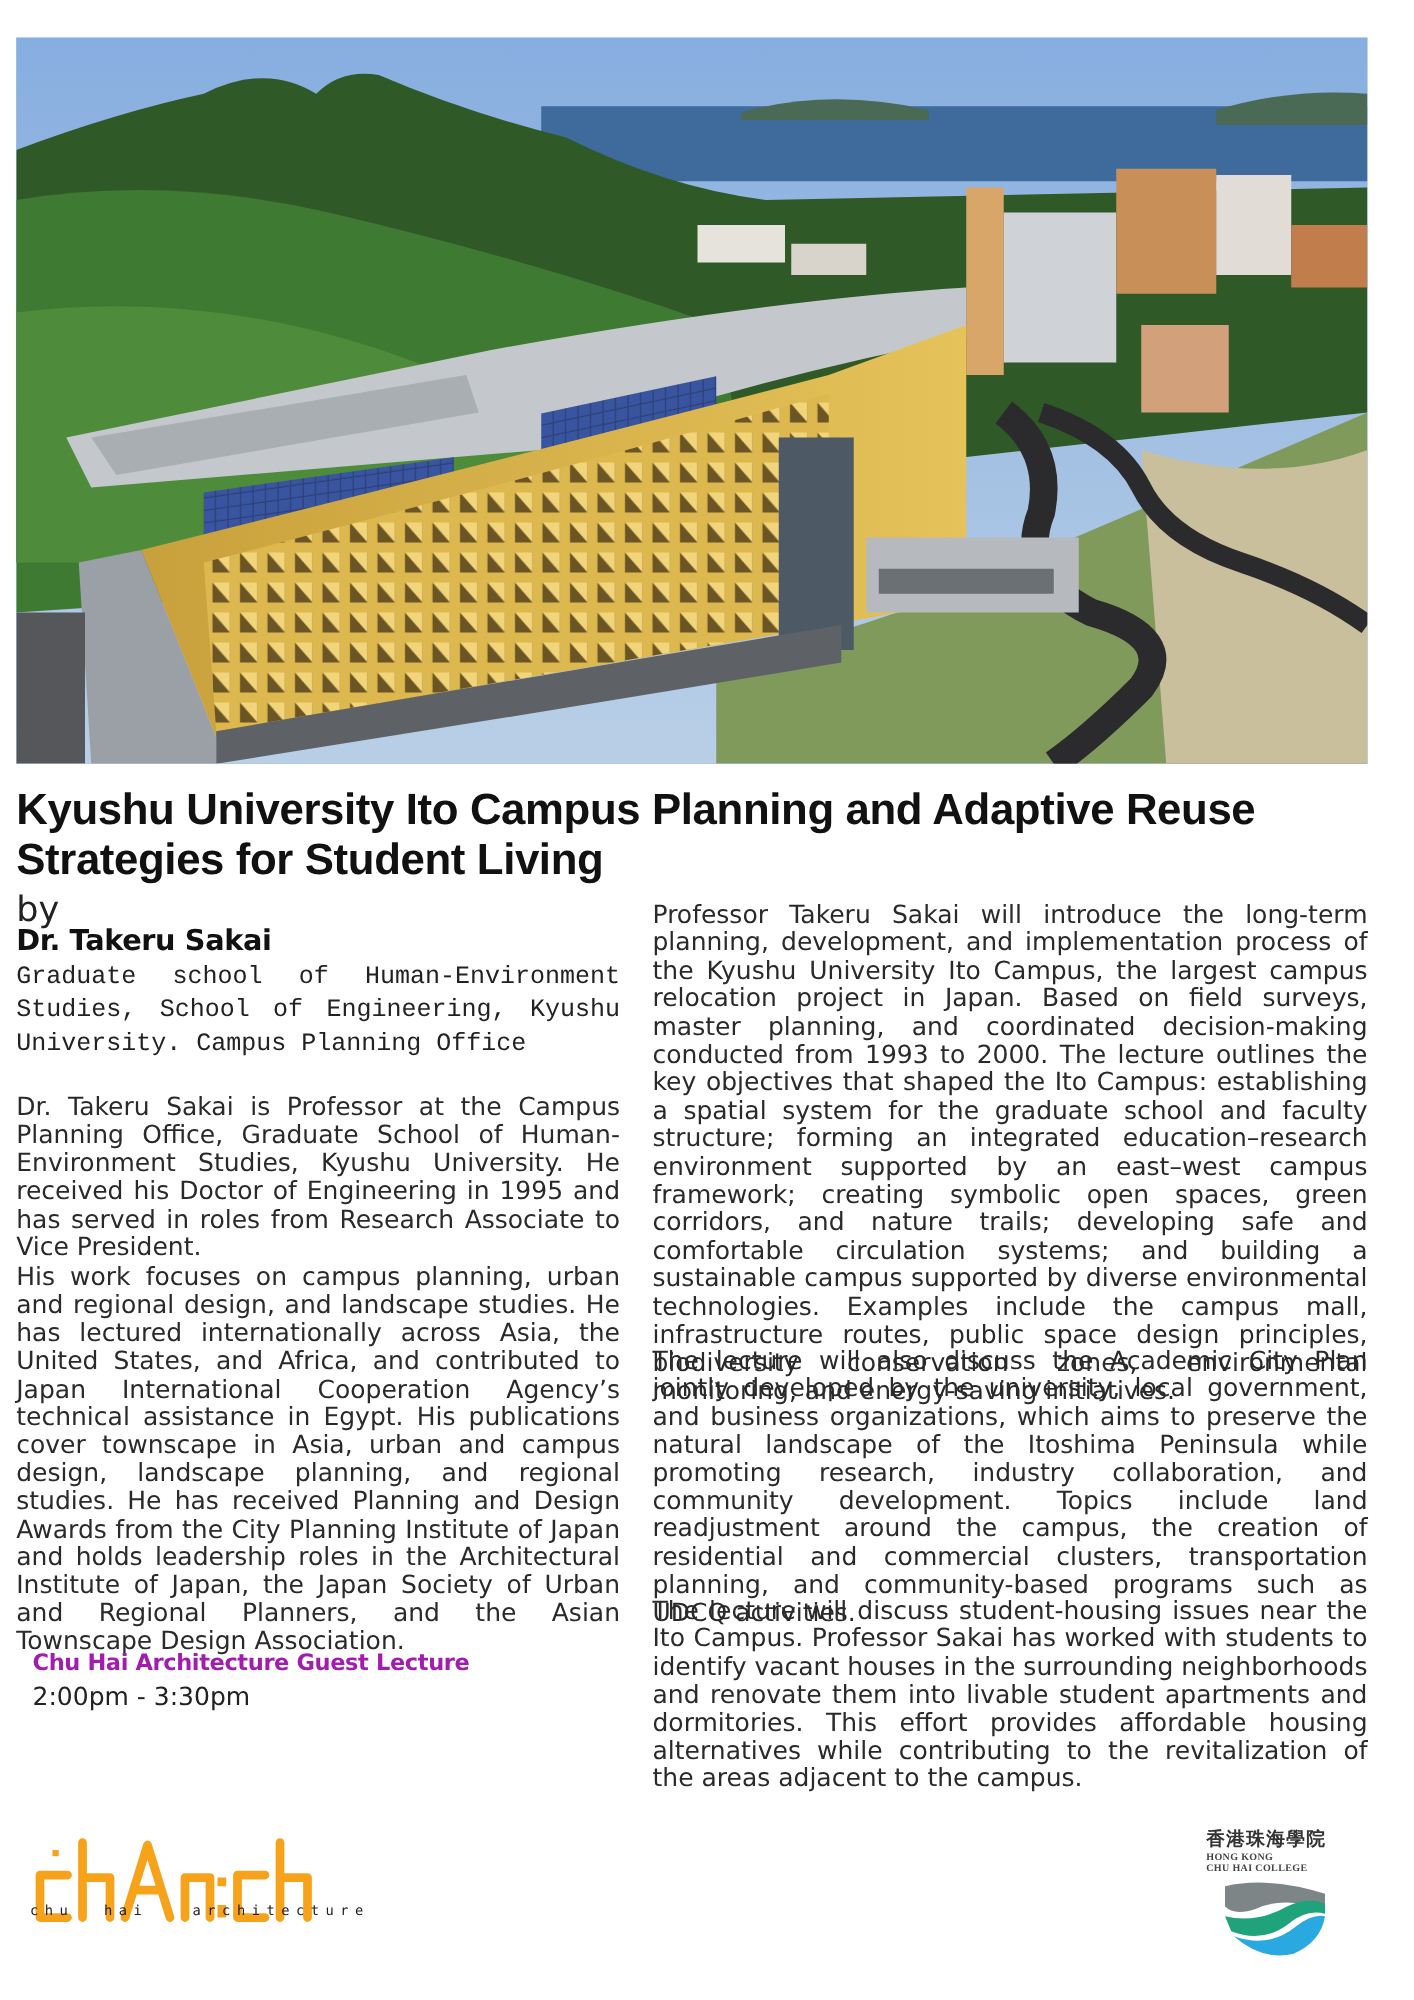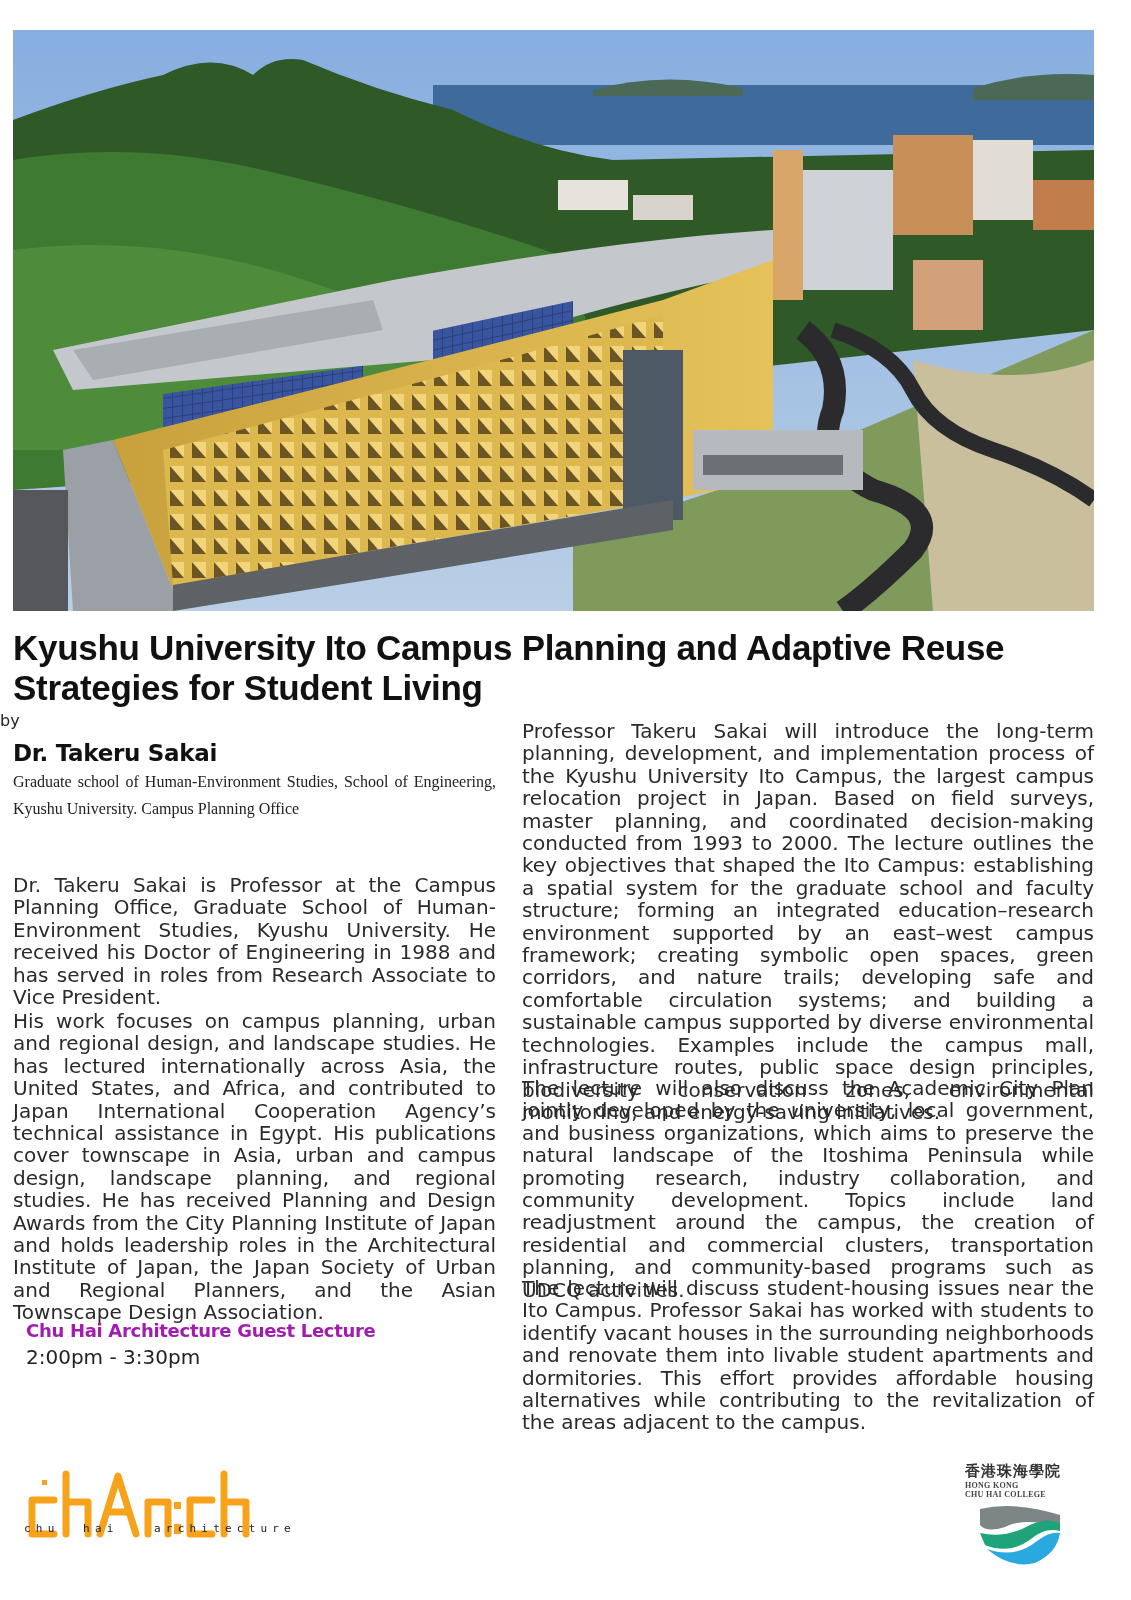--- a/index.html
+++ b/index.html
@@ -6,26 +6,26 @@
   body { width: 1131px; height: 1600px; position: relative; overflow: hidden; color: #1a1a1a; }
 
   
   .hero { position: absolute; left: 13px; top: 30px; width: 1081px; height: 581px; overflow: hidden; background: #8fb3d9; }
   .hero svg { display: block; width: 100%; height: 100%; }
 
   .title { position: absolute; left: 13px; top: 628px; width: 1090px;
     font-family: "Liberation Sans", sans-serif; font-weight: bold; font-size: 35px;
     line-height: 40px; color: #111; margin: 0; letter-spacing: -0.3px; }
 
-  .by { position: absolute; left: 0; top: 711px; font-family: "DejaVu Sans", sans-serif;
-    font-size: 16px; color: #222; }
+  .by { position: absolute; left: 13px; top: 711px; font-family: "DejaVu Sans", sans-serif;
+    font-size: 28px; color: #222; }
   .speaker { position: absolute; left: 13px; top: 740px; font-family: "DejaVu Sans", sans-serif;
     font-weight: bold; font-size: 23px; color: #111; letter-spacing: -0.3px; }
-  .affil { position: absolute; left: 13px; top: 768px; width: 483px; font-family: Liberation Serif, serif;
-    font-size: 16px; line-height: 27px; color: #222; text-align: justify; margin: 0; }
+  .affil { position: absolute; left: 13px; top: 768px; width: 483px; font-family: Liberation Mono, monospace;
+    font-size: 20px; line-height: 27px; color: #222; text-align: justify; margin: 0; }
 
   .para { font-family: "DejaVu Sans", sans-serif; font-size: 20px; line-height: 22.4px;
     color: #2a2a2a; text-align: justify; margin: 0; hyphens: auto; }
   .left-col { position: absolute; left: 13px; width: 483px; }
   .right-col { position: absolute; left: 522px; width: 572px; }
 
   .event { position: absolute; left: 26px; top: 1317px; font-family: "DejaVu Sans", sans-serif; }
   .event .ev-title { font-weight: bold; font-size: 18px; line-height: 27px; color: #a21caf; letter-spacing: -0.3px; }
   .event .ev-line { font-size: 20px; line-height: 27px; color: #222; }
 
@@ -104,21 +104,21 @@
     <rect x="0" y="460" width="55" height="121" fill="#55575a"></rect>
   </svg>
 </div>
 
 <h1 class="title">Kyushu University Ito Campus Planning and Adaptive Reuse Strategies for Student Living</h1>
 
 <div class="by">by</div>
 <div class="speaker">Dr. Takeru Sakai</div>
 <p class="affil">Graduate school of Human-Environment Studies, School of Engineering, Kyushu University. Campus Planning Office</p>
 
-<p class="para left-col" style="top:874px;">Dr. Takeru Sakai is Professor at the Campus Planning Office, Graduate School of Human-Environment Studies, Kyushu University. He received his Doctor of Engineering in 1988 and has served in roles from Research Associate to Vice President.</p>
+<p class="para left-col" style="top:874px;">Dr. Takeru Sakai is Professor at the Campus Planning Office, Graduate School of Human-Environment Studies, Kyushu University. He received his Doctor of Engineering in 1995 and has served in roles from Research Associate to Vice President.</p>
 <p class="para left-col" style="top:1010px;">His work focuses on campus planning, urban and regional design, and landscape studies. He has lectured internationally across Asia, the United States, and Africa, and contributed to Japan International Cooperation Agency’s technical assistance in Egypt. His publications cover townscape in Asia, urban and campus design, landscape planning, and regional studies. He has received Planning and Design Awards from the City Planning Institute of Japan and holds leadership roles in the Architectural Institute of Japan, the Japan Society of Urban and Regional Planners, and the Asian Townscape Design Association.</p>
 
 <p class="para right-col" style="top:720px;">Professor Takeru Sakai will introduce the long-term planning, development, and implementation process of the Kyushu University Ito Campus, the largest campus relocation project in Japan. Based on field surveys, master planning, and coordinated decision-making conducted from 1993 to 2000. The lecture outlines the key objectives that shaped the Ito Campus: establishing a spatial system for the graduate school and faculty structure; forming an integrated education–research environment supported by an east–west campus framework; creating symbolic open spaces, green corridors, and nature trails; developing safe and comfortable circulation systems; and building a sustainable campus supported by diverse environmental technologies. Examples include the campus mall, infrastructure routes, public space design principles, biodiversity conservation zones, environmental monitoring, and energy-saving initiatives.</p>
 <p class="para right-col" style="top:1077px;">The lecture will also discuss the Academic City Plan jointly developed by the university, local government, and business organizations, which aims to preserve the natural landscape of the Itoshima Peninsula while promoting research, industry collaboration, and community development. Topics include land readjustment around the campus, the creation of residential and commercial clusters, transportation planning, and community-based programs such as UDCQ activities.</p>
 <p class="para right-col" style="top:1277px;">The lecture will discuss student-housing issues near the Ito Campus. Professor Sakai has worked with students to identify vacant houses in the surrounding neighborhoods and renovate them into livable student apartments and dormitories. This effort provides affordable housing alternatives while contributing to the revitalization of the areas adjacent to the campus.</p>
 
 <div class="event">
   <div class="ev-title">Chu Hai Architecture Guest Lecture</div>
   <div class="ev-line">2:00pm - 3:30pm</div>
 </div>

